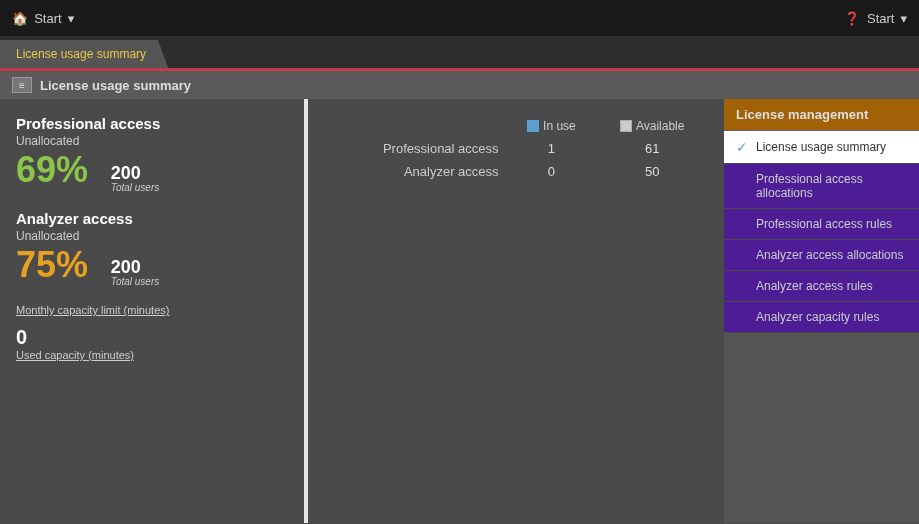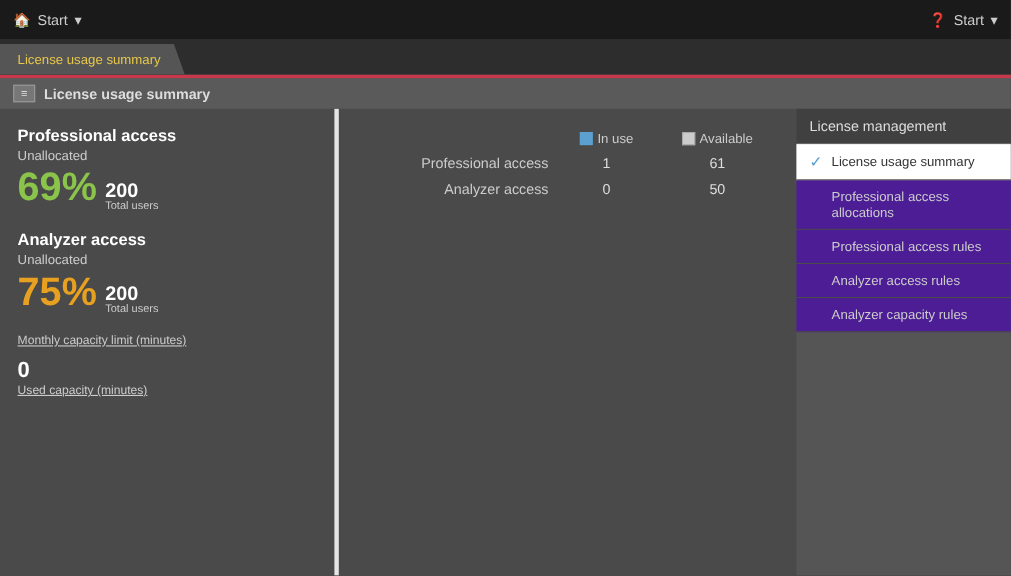--- a/index.html
+++ b/index.html
@@ -105,34 +105,35 @@
       color: #8ac44a;
       display: inline-block;
       line-height: 1;
     }
     .big-percent.orange {
       color: #e8a020;
     }
     .users-stack {
       display: inline-flex;
       flex-direction: column;
-      margin-left: 4px;
+      margin-left: 19px;
       vertical-align: middle;
       justify-content: space-between;
     }
     .users-number {
       font-size: 18px;
       font-weight: bold;
       color: #fff;
       line-height: 1;
     }
     .users-label {
       font-size: 10px;
       color: #ccc;
       line-height: 1.2;
+      font-style: italic;
     }
     .capacity-value {
       font-size: 20px;
       font-weight: bold;
       color: #fff;
     }
     .capacity-label {
       font-size: 11px;
       color: #ccc;
       margin-bottom: 10px;
@@ -185,24 +186,24 @@
       display: inline-block;
     }
 
     
     .right-panel {
       width: 195px;
       background: #555;
       padding: 0;
     }
     .right-panel-header {
-      background: #404040;
+      background: #a16207;
       padding: 8px 12px;
       font-size: 13px;
-      font-weight: normal;
+      font-weight: bold;
       color: #ddd;
       border-bottom: 1px solid #666;
     }
     .menu-item {
       padding: 8px 12px;
       font-size: 12px;
       color: #ccc;
       cursor: pointer;
       border-bottom: 1px solid #4a4a4a;
       background: #4c1d95;
@@ -327,20 +328,24 @@
         <div class="menu-item">
       <span class="check-icon"></span>
       <span>Professional access allocations</span>
     </div>
         <div class="menu-item">
       <span class="check-icon"></span>
       <span>Professional access rules</span>
     </div>
         <div class="menu-item">
       <span class="check-icon"></span>
+      <span>Analyzer access allocations</span>
+    </div>
+        <div class="menu-item">
+      <span class="check-icon"></span>
       <span>Analyzer access rules</span>
     </div>
         <div class="menu-item">
       <span class="check-icon"></span>
       <span>Analyzer capacity rules</span>
     </div>
       </div>
   </div>
 
 </div>

